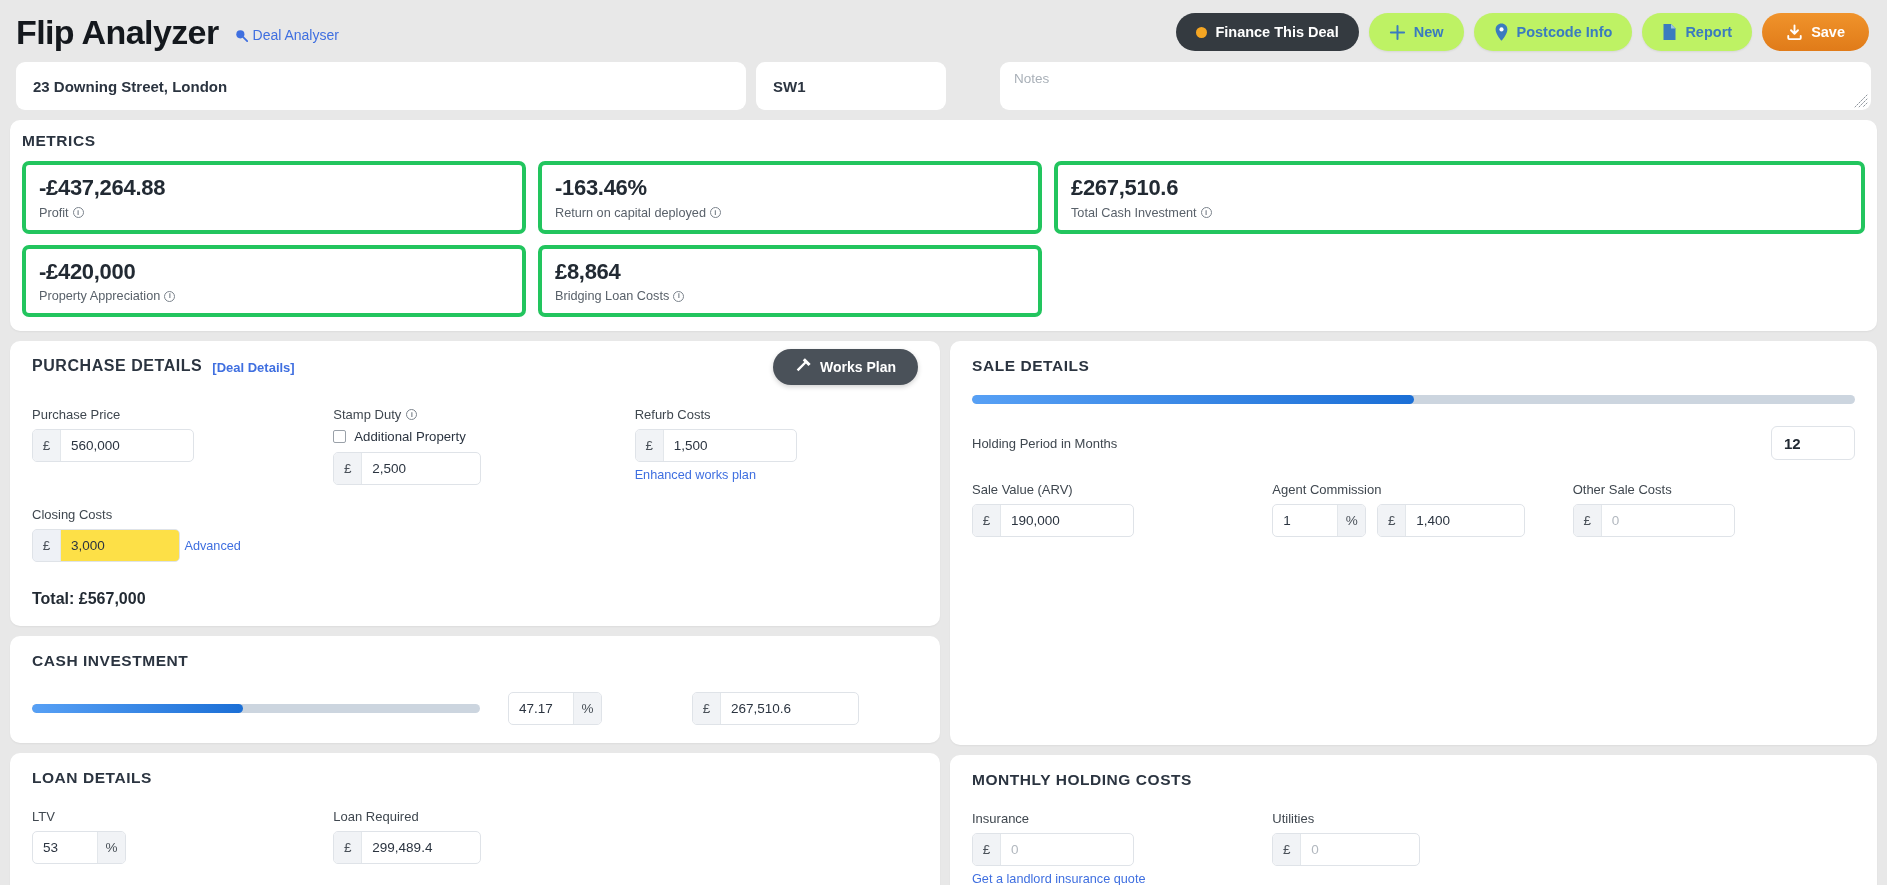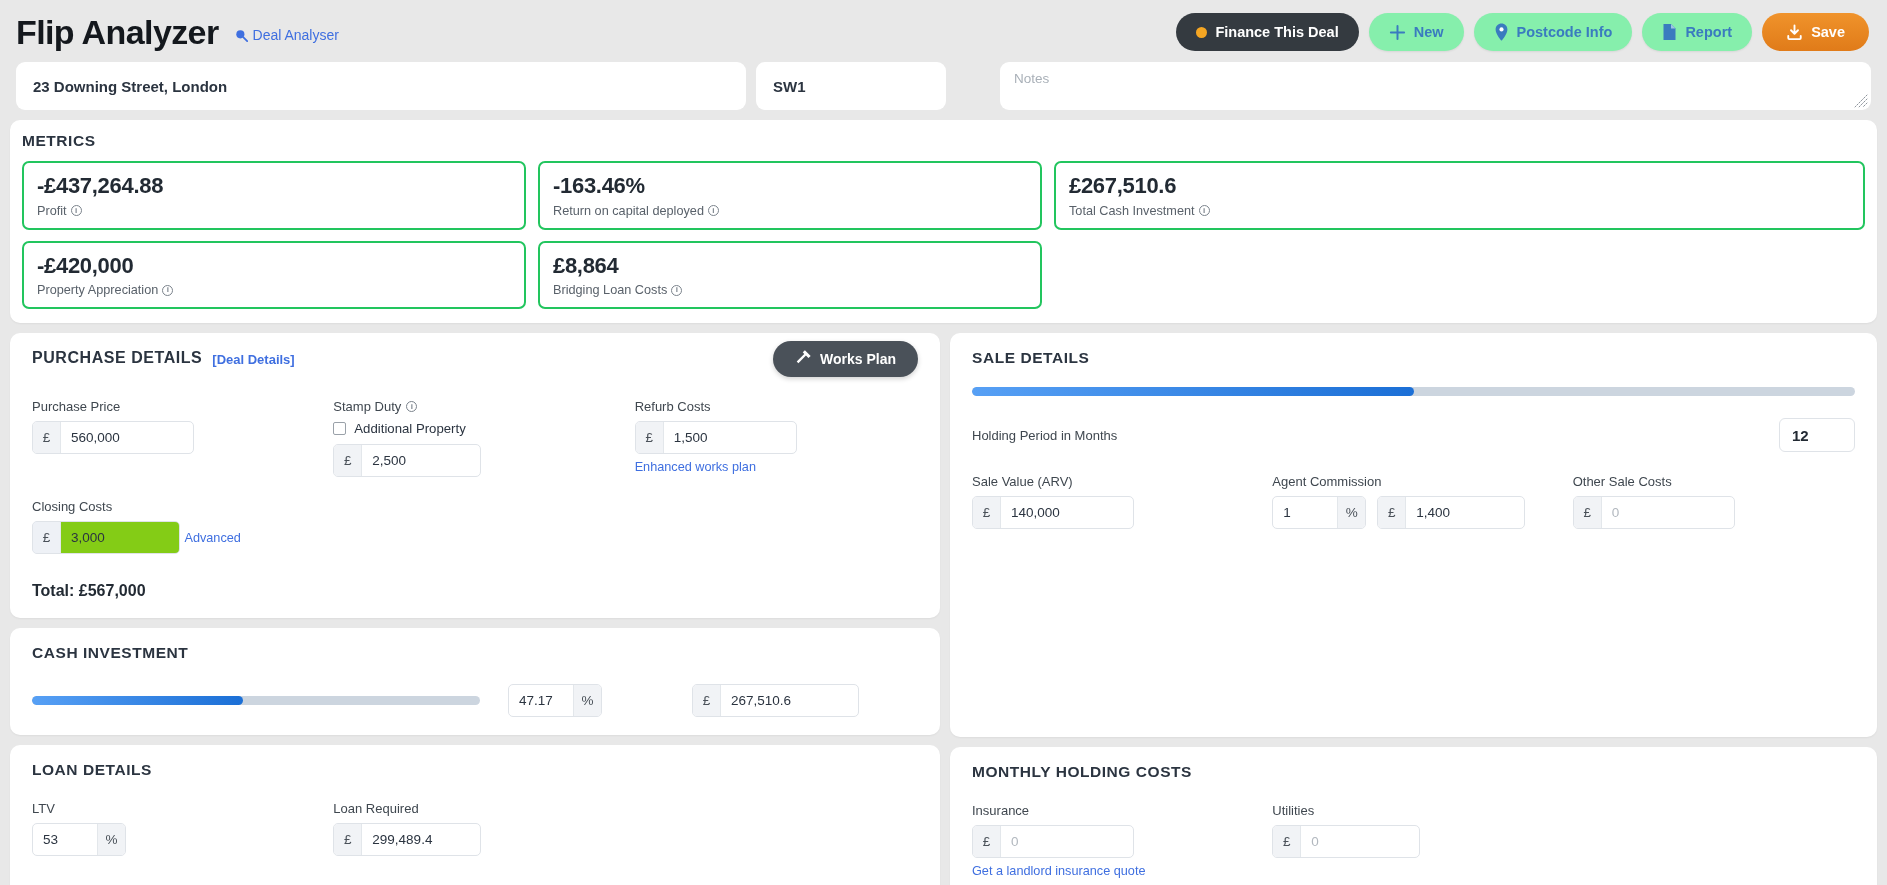--- a/index.html
+++ b/index.html
@@ -65,21 +65,21 @@
   }
   .btn-dark {
     background: #343a40;
     color: #ffffff;
   }
   .btn-dark .dot {
     width: 11px; height: 11px; border-radius: 50%;
     background: #f5a623; display: inline-block;
   }
   .btn-white {
-    background: #86efac;
+    background: #bef264;
     color: #3a7bbf;
     box-shadow: 0 1px 2px rgba(0,0,0,.08);
   }
   .btn-white svg { display:block; }
   .btn-save {
     background: linear-gradient(180deg, #f0932b 0%, #e07b19 100%);
     color: #ffffff;
     padding: 0 24px;
   }
   .btn-save svg { display:block; }
@@ -147,21 +147,21 @@
     letter-spacing: .55px;
     color: #2b3440;
     text-transform: uppercase;
   }
   .metric-row {
     display: flex;
     gap: 12px;
     margin-top: 11px;
   }
   .metric-card {
-    border: 2px solid #22c55e;
+    border: 4px solid #22c55e;
     border-radius: 7px;
     padding: 11px 13px 10px 13px;
     background: #fff;
     min-height: 57px;
   }
   .metric-card.w1 { flex: 0 0 504px; }
   .metric-card.w2 { flex: 0 0 504px; }
   .metric-card.w3 { flex: 1 1 auto; }
   .metric-value {
     font-size: 22px;
@@ -281,21 +281,21 @@
     display: flex;
     align-items: center;
     padding: 0 10px;
     font-size: 13.5px;
     color: #2b3440;
     background: transparent;
   }
   .input-wrap .fval.ph { color: #b2b8bf; }
   .input-wrap.focused { background: #e5ecfa; }
   .input-wrap.focused .affix { background: #eef1f6; }
-  .input-wrap.focused .fval { background: #84cc16; }
+  .input-wrap.focused .fval { background: #fde047; }
 
   .under-link {
     color: #3f6fe0;
     font-size: 12.7px;
     margin-top: 6px;
     display: inline-block;
     cursor: pointer;
   }
 
   .checkbox-row {
@@ -349,21 +349,21 @@
     display: flex;
     align-items: center;
     margin-top: 22px;
   }
   .hold-row .flabel { margin-bottom: 0; }
   .hold-box {
     margin-left: auto;
     border: 1px solid #dfe3e8;
     border-radius: 6px;
     height: 34px;
-    width: 76px;
+    width: 84px;
     display: flex;
     align-items: center;
     padding: 0 12px;
     font-size: 15px;
     font-weight: 700;
     color: #222a33;
     background: #fff;
   }
 
   .row-inline { display: flex; gap: 11px; align-items: center; }
@@ -620,21 +620,21 @@
           <div class="hold-box">
             <span>12</span>
           </div>
         </div>
 
         <div class="fgrid">
           <div class="fgroup">
             <div class="flabel">Sale Value (ARV)</div>
             <div class="input-wrap w-lg">
               <span class="affix">£</span>
-              <span class="fval">140,000</span>
+              <span class="fval">190,000</span>
             </div>
           </div>
 
           <div class="fgroup">
             <div class="flabel">Agent Commission</div>
             <div class="row-inline">
               <div class="input-wrap w-sm">
                 <span class="fval">1</span>
                 <span class="affix right">%</span>
               </div>

